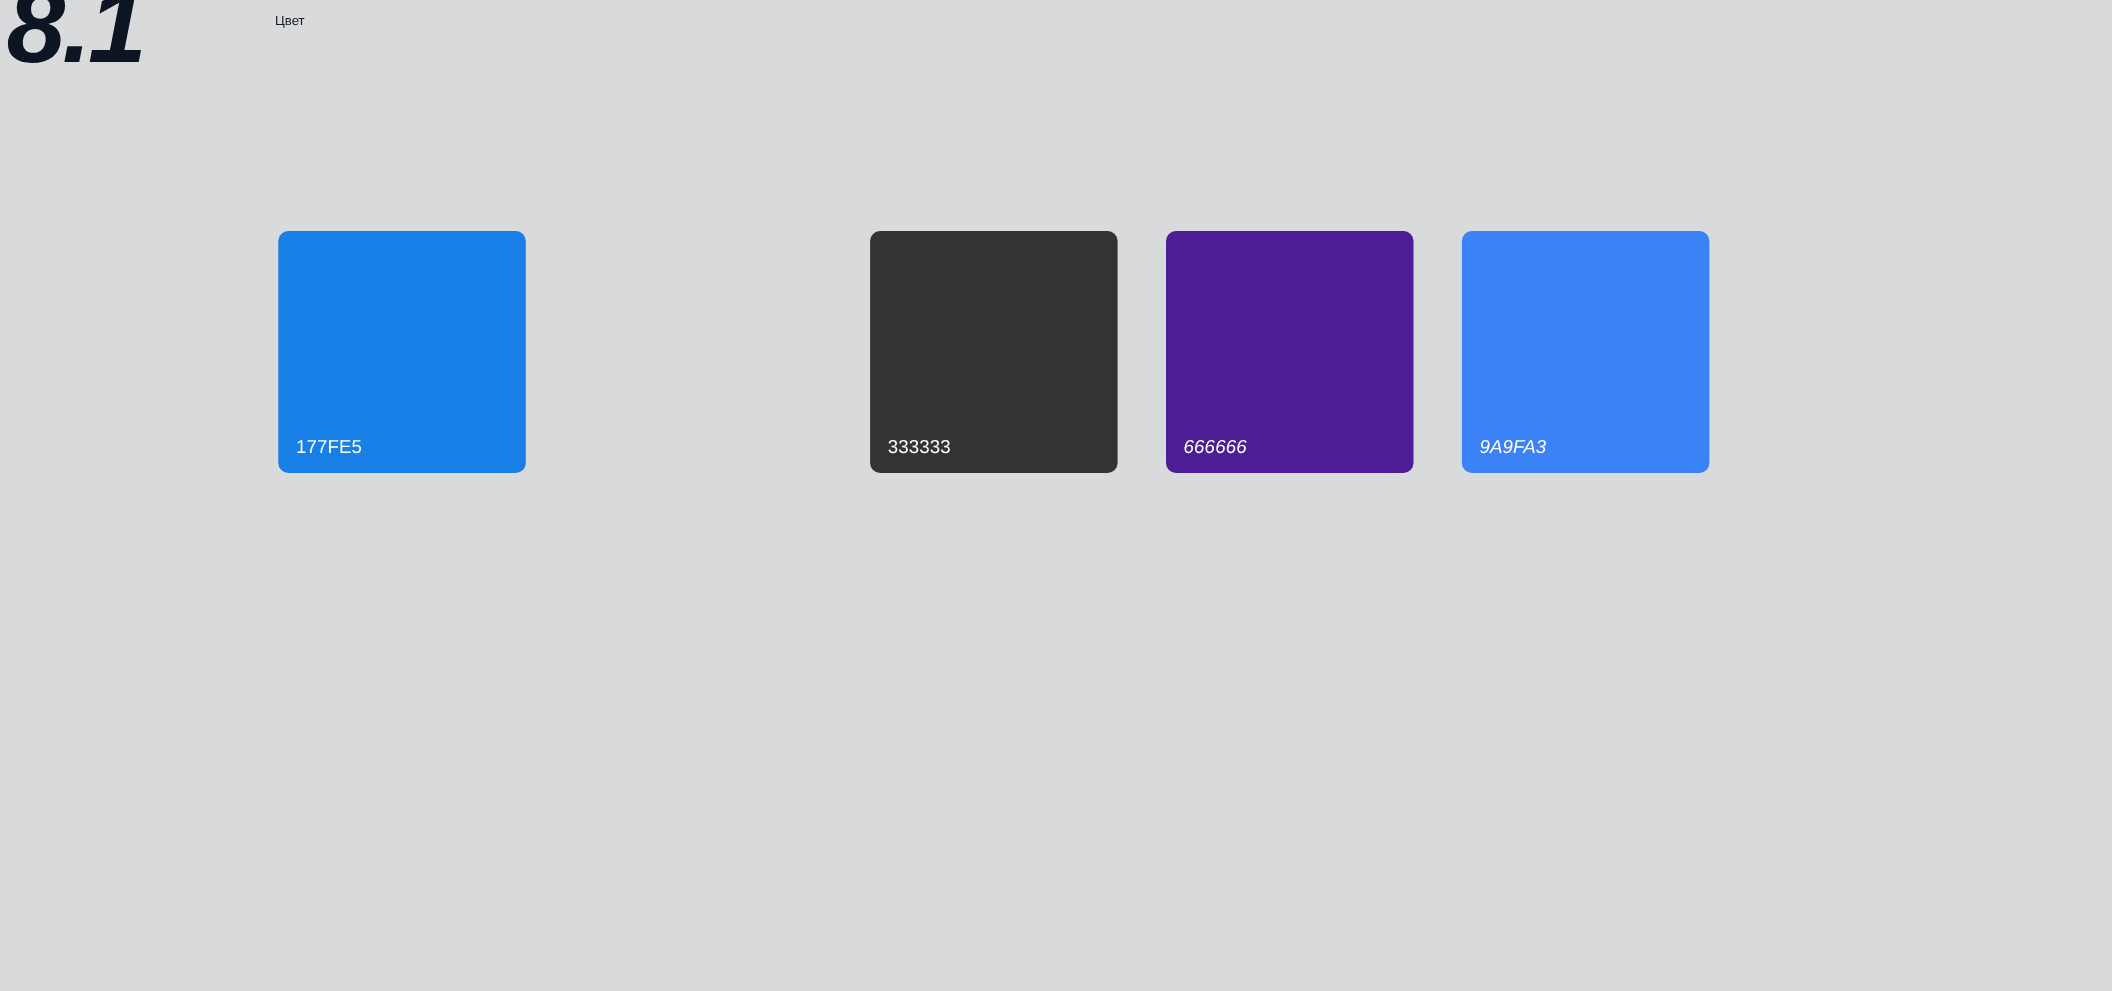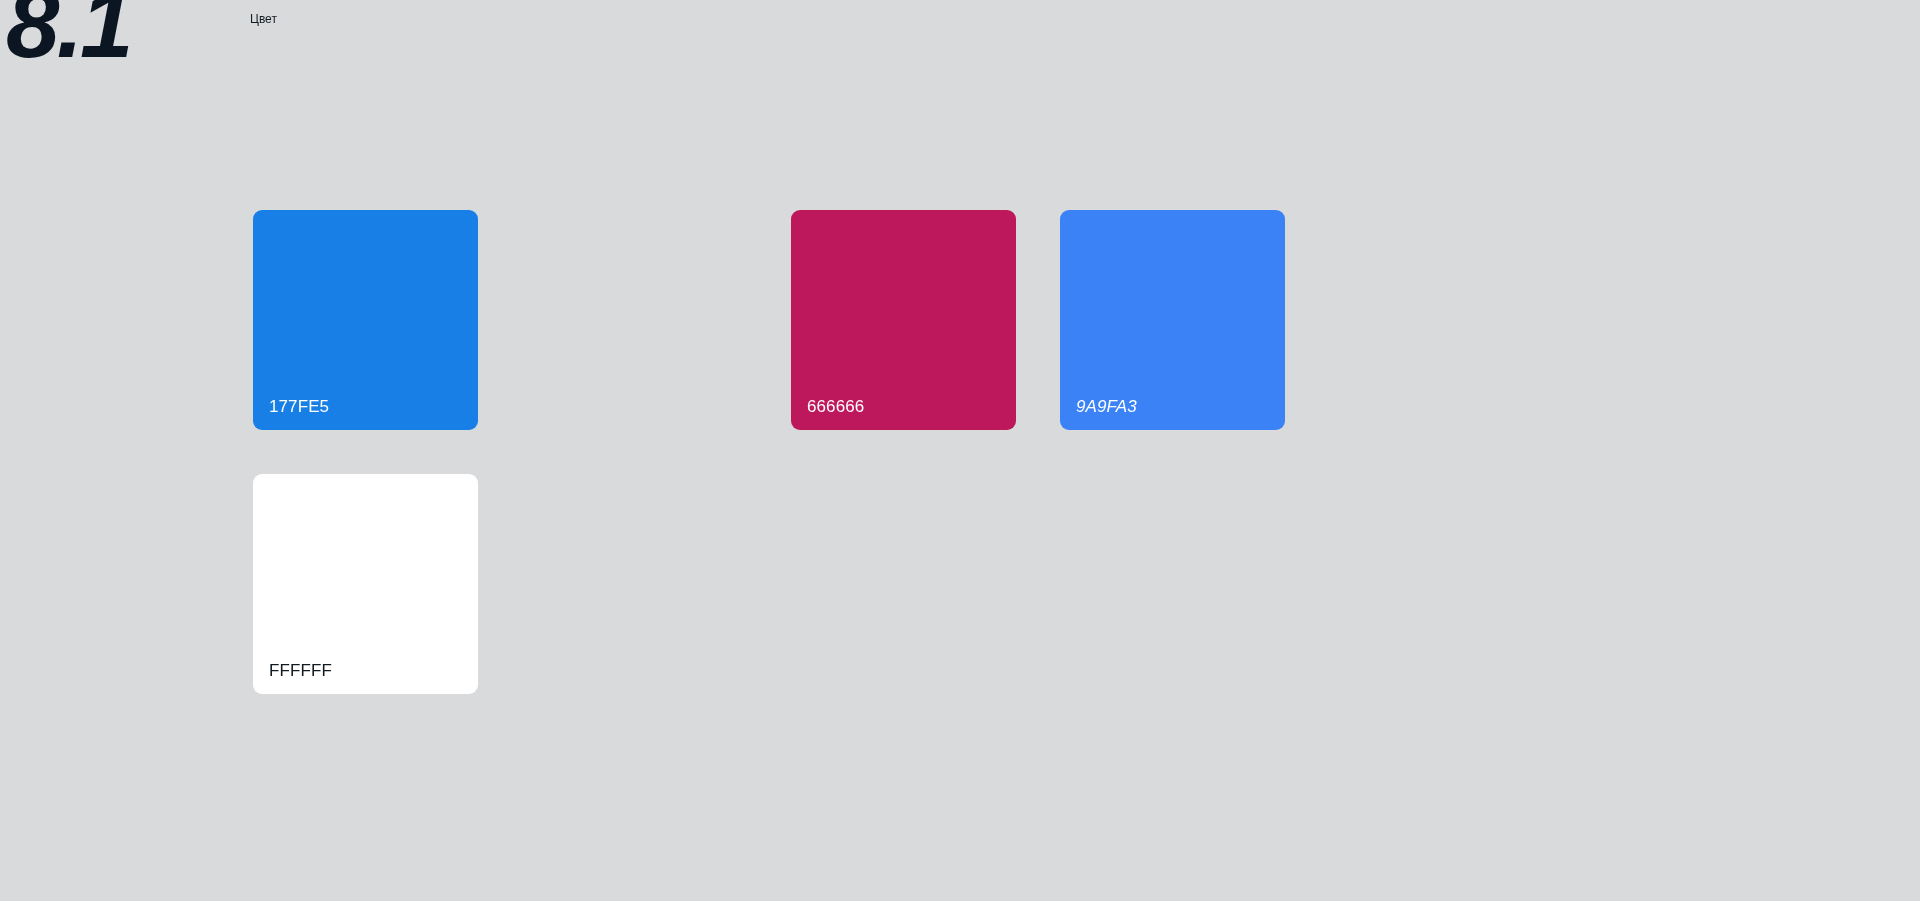--- a/index.html
+++ b/index.html
@@ -85,25 +85,25 @@
 
 <div id="section-number" style="color: rgb(11, 22, 34);">8.1</div>
 
 <div id="section-title" style="color: rgb(18, 26, 34);">Цвет</div>
 
 <div id="swatch-grid">
     <div class="swatch" style="background: rgb(23, 127, 229);">
       <span class="swatch-label" style="color: rgb(255, 255, 255);">177FE5</span>
     </div>
     <div class="swatch empty"></div>
-    <div class="swatch" style="background: #be185d;">
+    <div class="swatch" style="background: rgb(51, 51, 51);">
+      <span class="swatch-label" style="color: rgb(255, 255, 255);">333333</span>
+    </div>
+    <div class="swatch" style="background: #4c1d95; font-style: italic;">
       <span class="swatch-label" style="color: rgb(255, 255, 255);">666666</span>
     </div>
     <div class="swatch" style="background: #3b82f6; font-style: italic;">
       <span class="swatch-label" style="color: rgb(255, 255, 255);">9A9FA3</span>
     </div>
     <div class="swatch empty"></div>
     <div class="swatch empty"></div>
-    <div class="swatch" style="background: rgb(255, 255, 255);">
-      <span class="swatch-label" style="color: rgb(18, 26, 34);">FFFFFF</span>
-    </div>
     <div class="swatch empty"></div>
   </div>
 
 </body></html>

